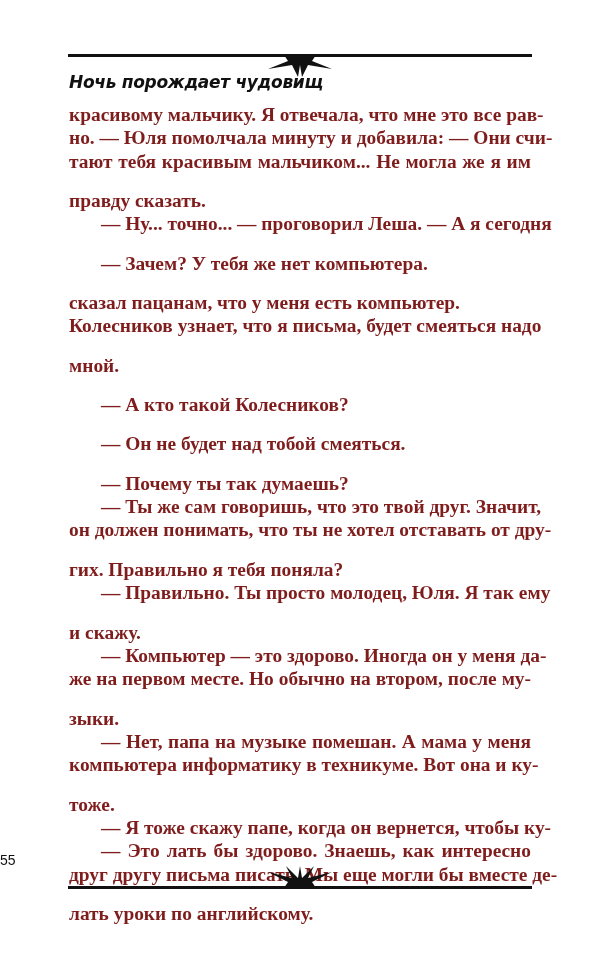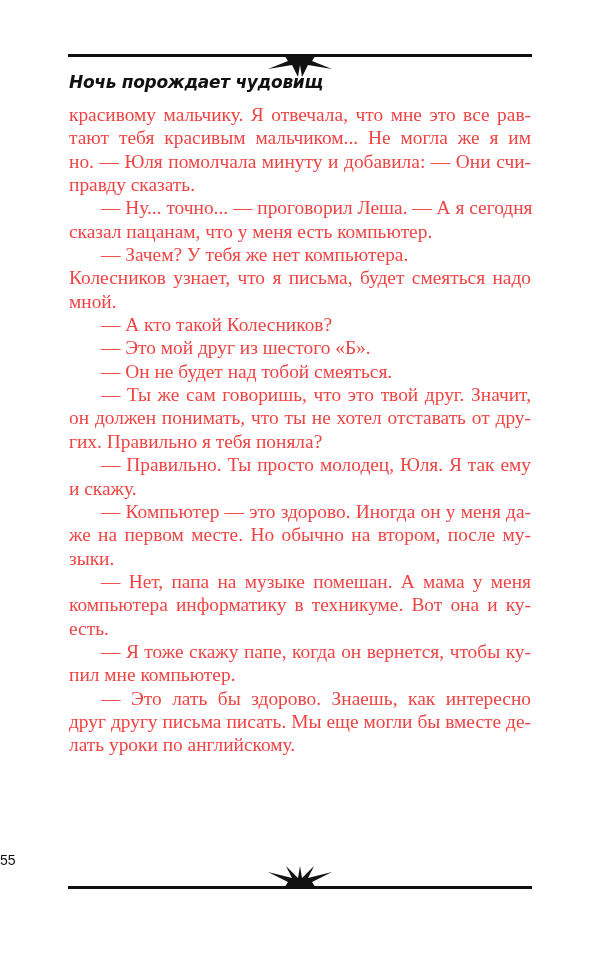--- a/index.html
+++ b/index.html
@@ -48,31 +48,33 @@
       font-style: italic;
     }
     .body-text {
       position: absolute;
       left: 69px;
       top: 103px;
       width: 462px;
       font-family: "Liberation Serif", serif;
       font-size: 19.4px;
       line-height: 23.35px;
-      color: #ef4444;
+      color: #7f1d1d;
       text-align: justify;
+      font-weight: bold;
     }
     .line {
       display: block;
       white-space: nowrap;
       text-align-last: justify;
       height: 23.35px;
     }
     .line.last {
       text-align-last: left;
+      margin-top: 16px;
     }
     .line.indent {
       padding-left: 32px;
     }
     .page-number {
       position: absolute;
       left: 0;
       width: 600px;
       top: 852px;
       text-align: left;
@@ -90,44 +92,43 @@
   <svg class="ornament top" viewBox="0 0 76 24" preserveAspectRatio="none">
 
     <path d="M22 0 L54 0 L50 6 L70 14 L46 10 L40 22 L38 10 L36 22 L30 10 L6 14 L26 6 Z" fill="#111111"></path>
     <path d="M24 2 Q38 12 52 2" fill="#111111"></path>
   </svg>
 
   <div class="running-head">Ночь порождает чудовищ</div>
 
   <div class="body-text" id="body-text">
       <span class="line">красивому мальчику. Я отвечала, что мне это все рав-</span>
+      <span class="line">но. — Юля помолчала минуту и добавила: — Они счи-</span>
       <span class="line">тают тебя красивым мальчиком... Не могла же я им</span>
-      <span class="line">но. — Юля помолчала минуту и добавила: — Они счи-</span>
       <span class="line last">правду сказать.</span>
       <span class="line indent">— Ну... точно... — проговорил Леша. — А я сегодня</span>
+      <span class="line indent last">— Зачем? У тебя же нет компьютера.</span>
       <span class="line last">сказал пацанам, что у меня есть компьютер.</span>
-      <span class="line indent last">— Зачем? У тебя же нет компьютера.</span>
       <span class="line">Колесников узнает, что я письма, будет смеяться надо</span>
       <span class="line last">мной.</span>
       <span class="line indent last">— А кто такой Колесников?</span>
-      <span class="line indent last">— Это мой друг из шестого «Б».</span>
       <span class="line indent last">— Он не будет над тобой смеяться.</span>
+      <span class="line indent last">— Почему ты так думаешь?</span>
       <span class="line indent">— Ты же сам говоришь, что это твой друг. Значит,</span>
       <span class="line">он должен понимать, что ты не хотел отставать от дру-</span>
       <span class="line last">гих. Правильно я тебя поняла?</span>
       <span class="line indent">— Правильно. Ты просто молодец, Юля. Я так ему</span>
       <span class="line last">и скажу.</span>
       <span class="line indent">— Компьютер — это здорово. Иногда он у меня да-</span>
       <span class="line">же на первом месте. Но обычно на втором, после му-</span>
       <span class="line last">зыки.</span>
       <span class="line indent">— Нет, папа на музыке помешан. А мама у меня</span>
       <span class="line">компьютера информатику в техникуме. Вот она и ку-</span>
-      <span class="line last">есть.</span>
+      <span class="line last">тоже.</span>
       <span class="line indent">— Я тоже скажу папе, когда он вернется, чтобы ку-</span>
-      <span class="line last">пил мне компьютер.</span>
       <span class="line indent">— Это лать бы здорово. Знаешь, как интересно</span>
       <span class="line">друг другу письма писать. Мы еще могли бы вместе де-</span>
       <span class="line last">лать уроки по английскому.</span>
     </div>
 
   <div class="page-number">55</div>
 
   <svg class="ornament bottom" viewBox="0 0 76 24" preserveAspectRatio="none">
 
     <path d="M22 24 L54 24 L50 18 L70 8 L46 14 L52 2 L40 14 L38 2 L36 14 L24 2 L30 14 L6 8 L26 18 Z" fill="#111111"></path>

